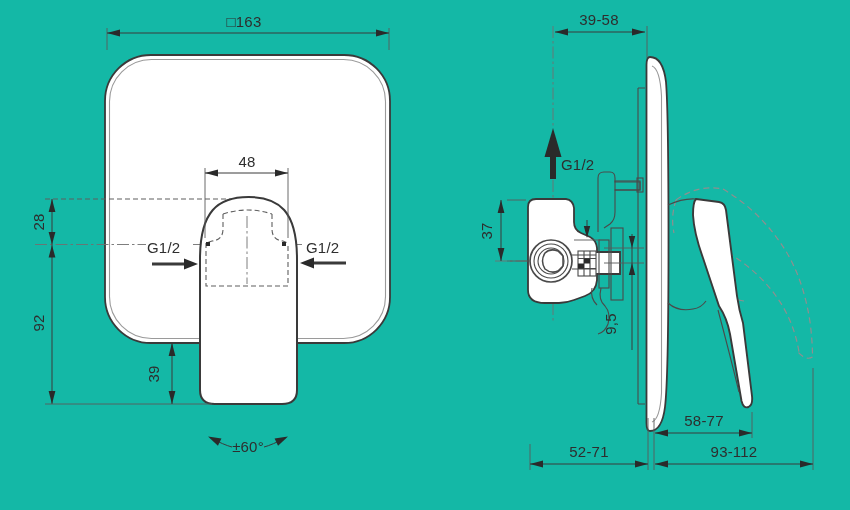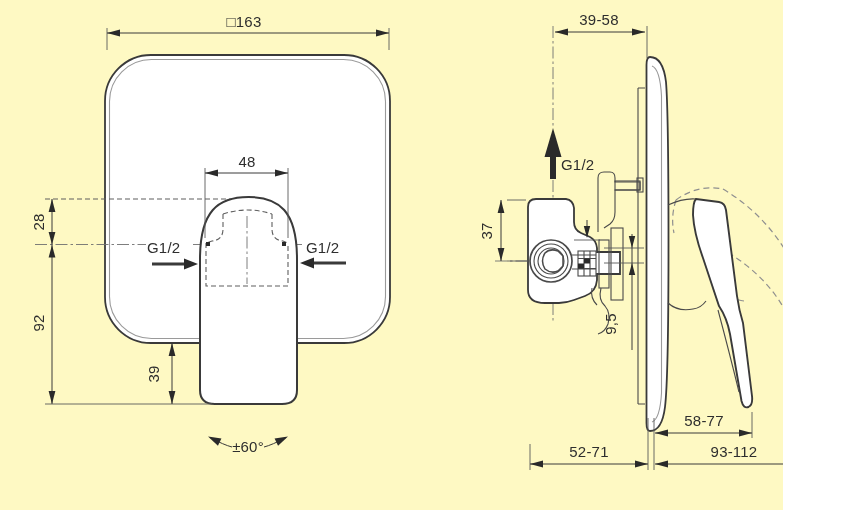--- a/index.html
+++ b/index.html
@@ -1,17 +1,17 @@
 <!DOCTYPE html>
 <html><head>
 <meta charset="utf-8">
 <style>
   html,body{margin:0;padding:0;background:#fff;}
   .canvas{
-    position:relative;width:783px;height:510px;background:#fef9c3;overflow:hidden;
+    position:relative;width:850px;height:510px;background:#14b8a6;overflow:hidden;
     font-family:"Liberation Sans", sans-serif;
   }
   svg text{
     font-family:"Liberation Sans","DejaVu Sans",sans-serif;
     font-size:15px;fill:#2e2e2e;letter-spacing:.2px;
   }
   .outline{stroke:#3a3a3a;stroke-width:1.8;fill:#fff;}
   .outline2{stroke:#9a9a9a;stroke-width:1.1;fill:none;}
   .thin{stroke:#4a4a4a;stroke-width:1.1;fill:none;}
   .dim{stroke:#3a3a3a;stroke-width:1;fill:none;}

